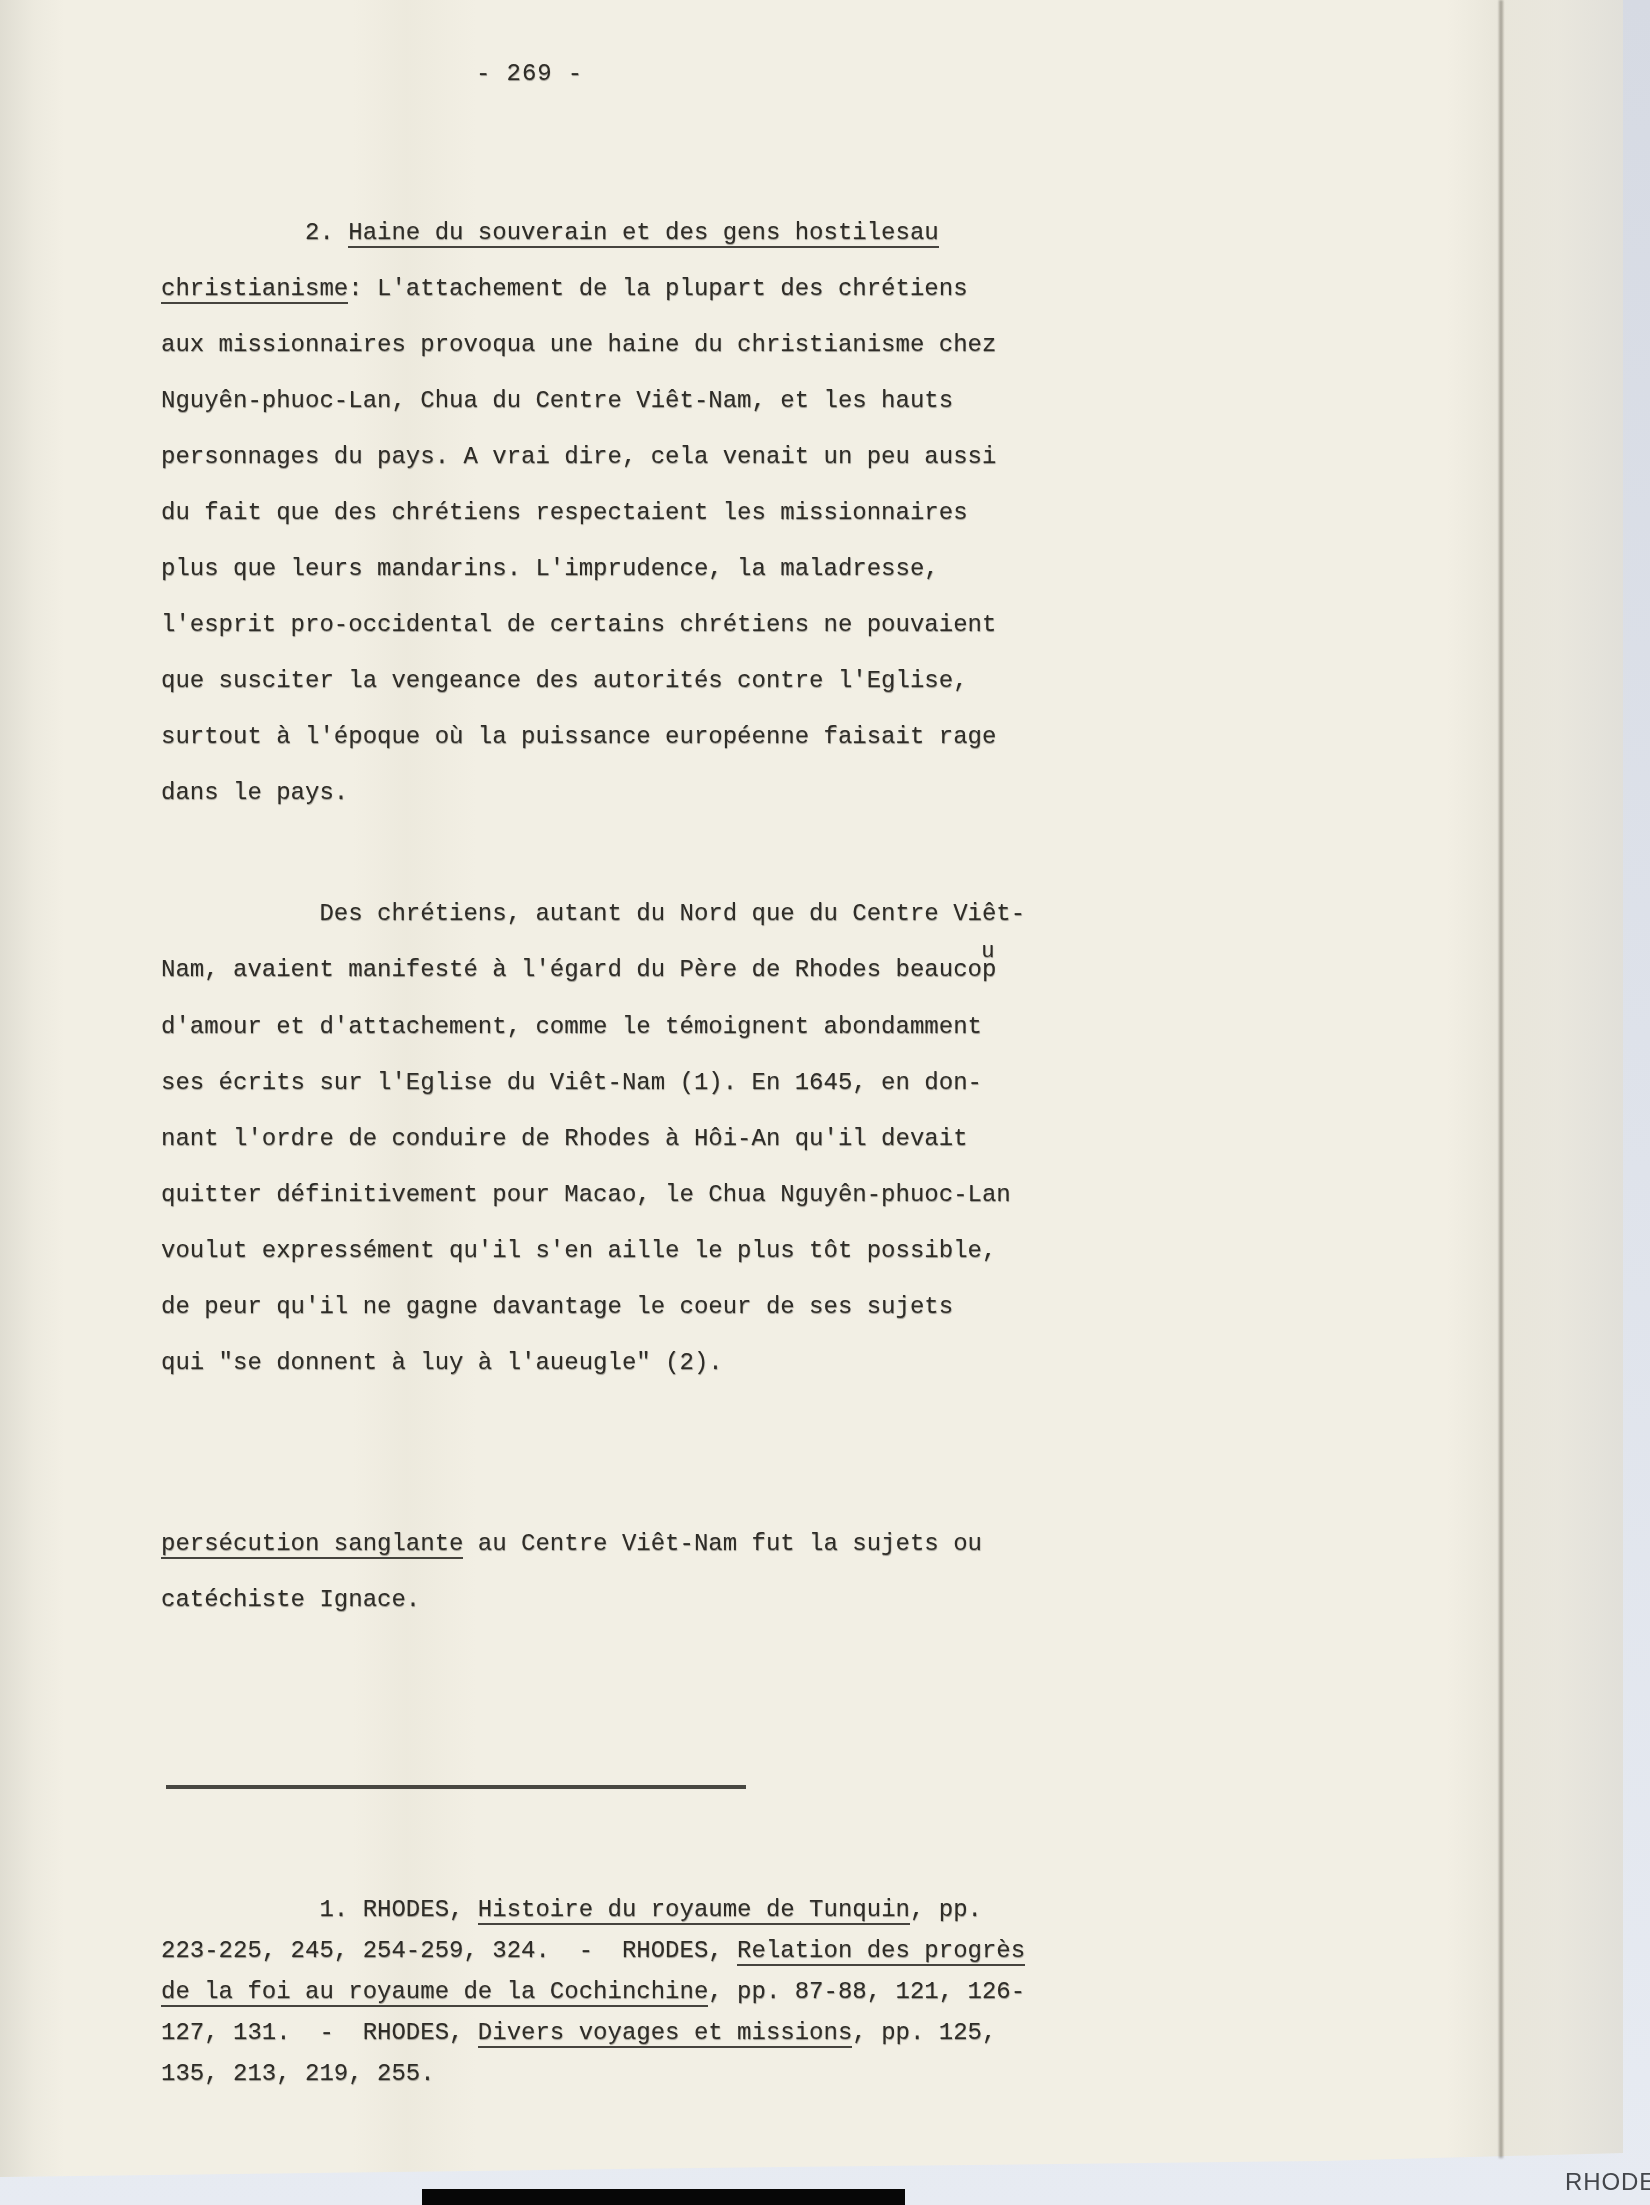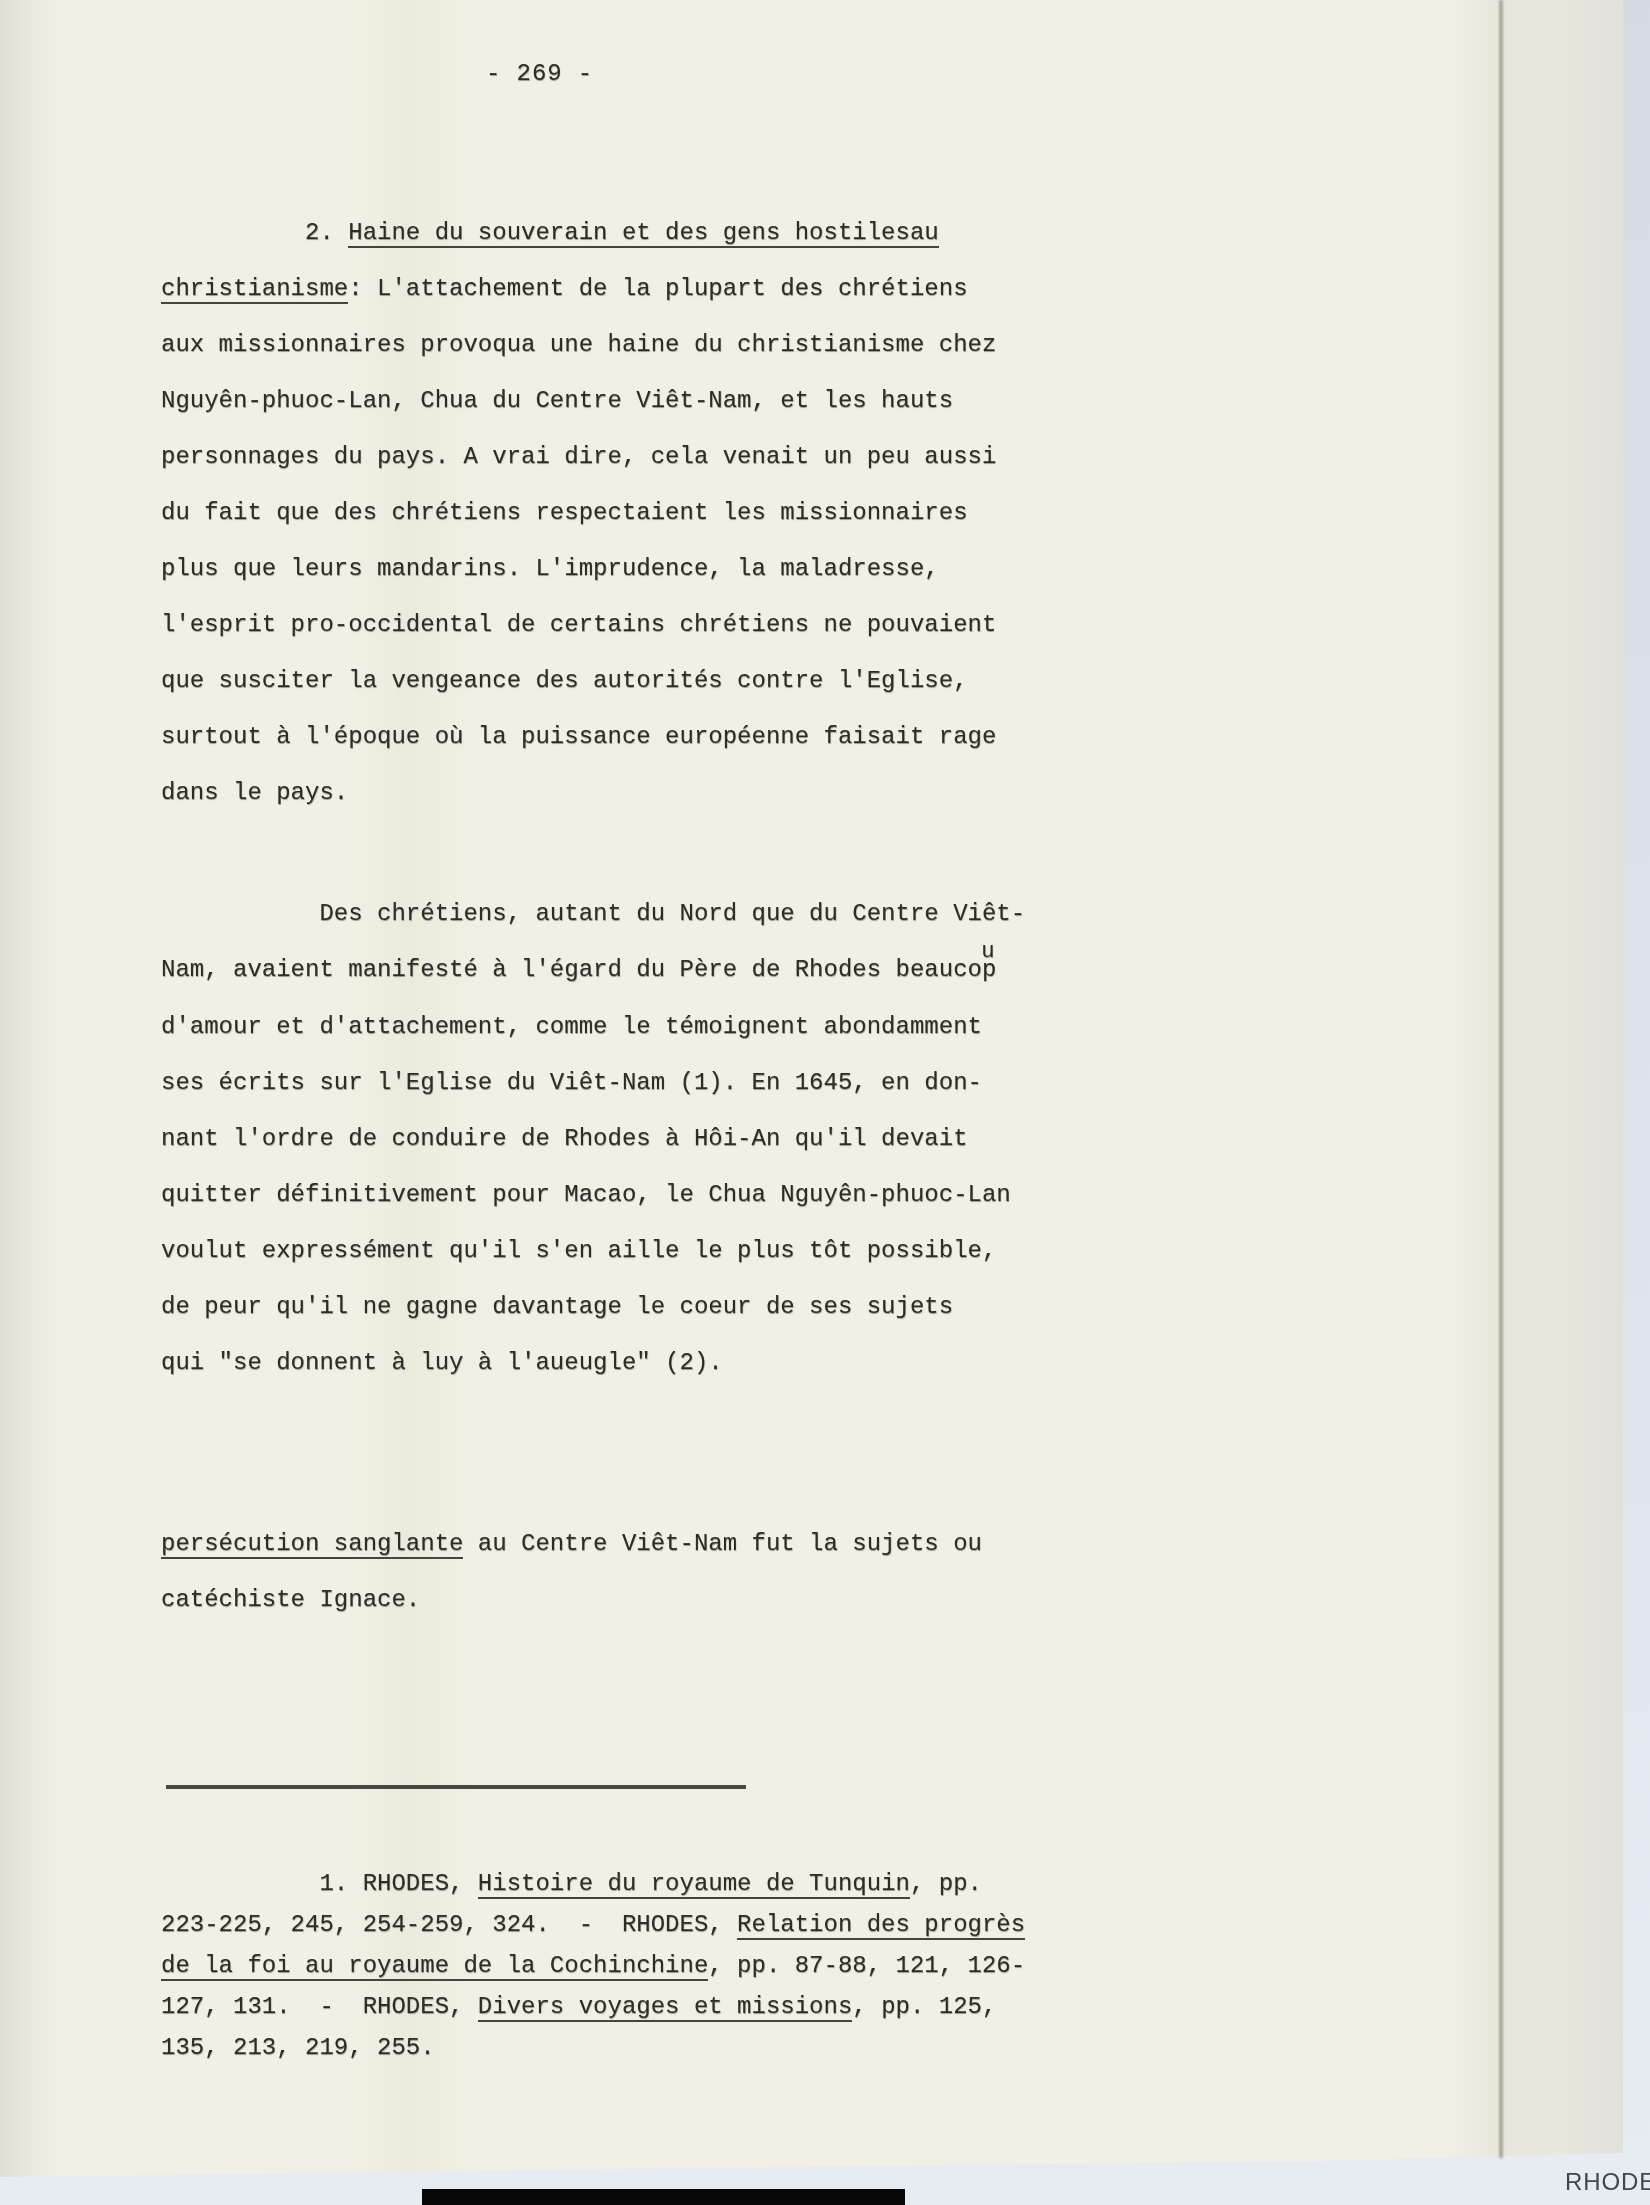--- a/index.html
+++ b/index.html
@@ -28,31 +28,31 @@
   .crease{
     position:absolute;left:1499px;top:0;width:3.5px;height:2158px;
     background:rgba(82,78,66,0.40);filter:blur(1.3px);
   }
   .text{
     font-family:"Liberation Mono","DejaVu Sans Mono",monospace;
     color:var(--ink);
     text-shadow:0.4px 0.6px 0.8px rgba(46,44,39,0.45);
   }
   .pagenum{
-    position:absolute;left:486px;top:60px;
+    position:absolute;left:476px;top:60px;
     font-size:24px;letter-spacing:0.9px;white-space:pre;
   }
   .para{
     position:absolute;left:161px;
     font-size:24px;line-height:56px;white-space:pre;
   }
   #para-1{top:205px}
   #para-2{top:886px}
   #para-3{top:1516px}
-  .fn{line-height:41px;}
+  .fn{line-height:41px;margin-top:26px;}
   #fn-1{top:1863px}
   #fn-2{top:2082px}
   .u{border-bottom:2.6px solid rgba(46,44,39,0.88);padding-bottom:0;}
   .sup{display:inline-block;position:relative;top:-19.4px;margin-left:-15px;font-size:22px;}
   .separator{
     position:absolute;left:166px;top:1785px;width:580px;height:3.5px;
     background:rgba(42,41,36,0.85);filter:blur(0.5px);
   }
   .blackbar{
     position:absolute;left:422px;top:2189px;width:483px;height:17px;

